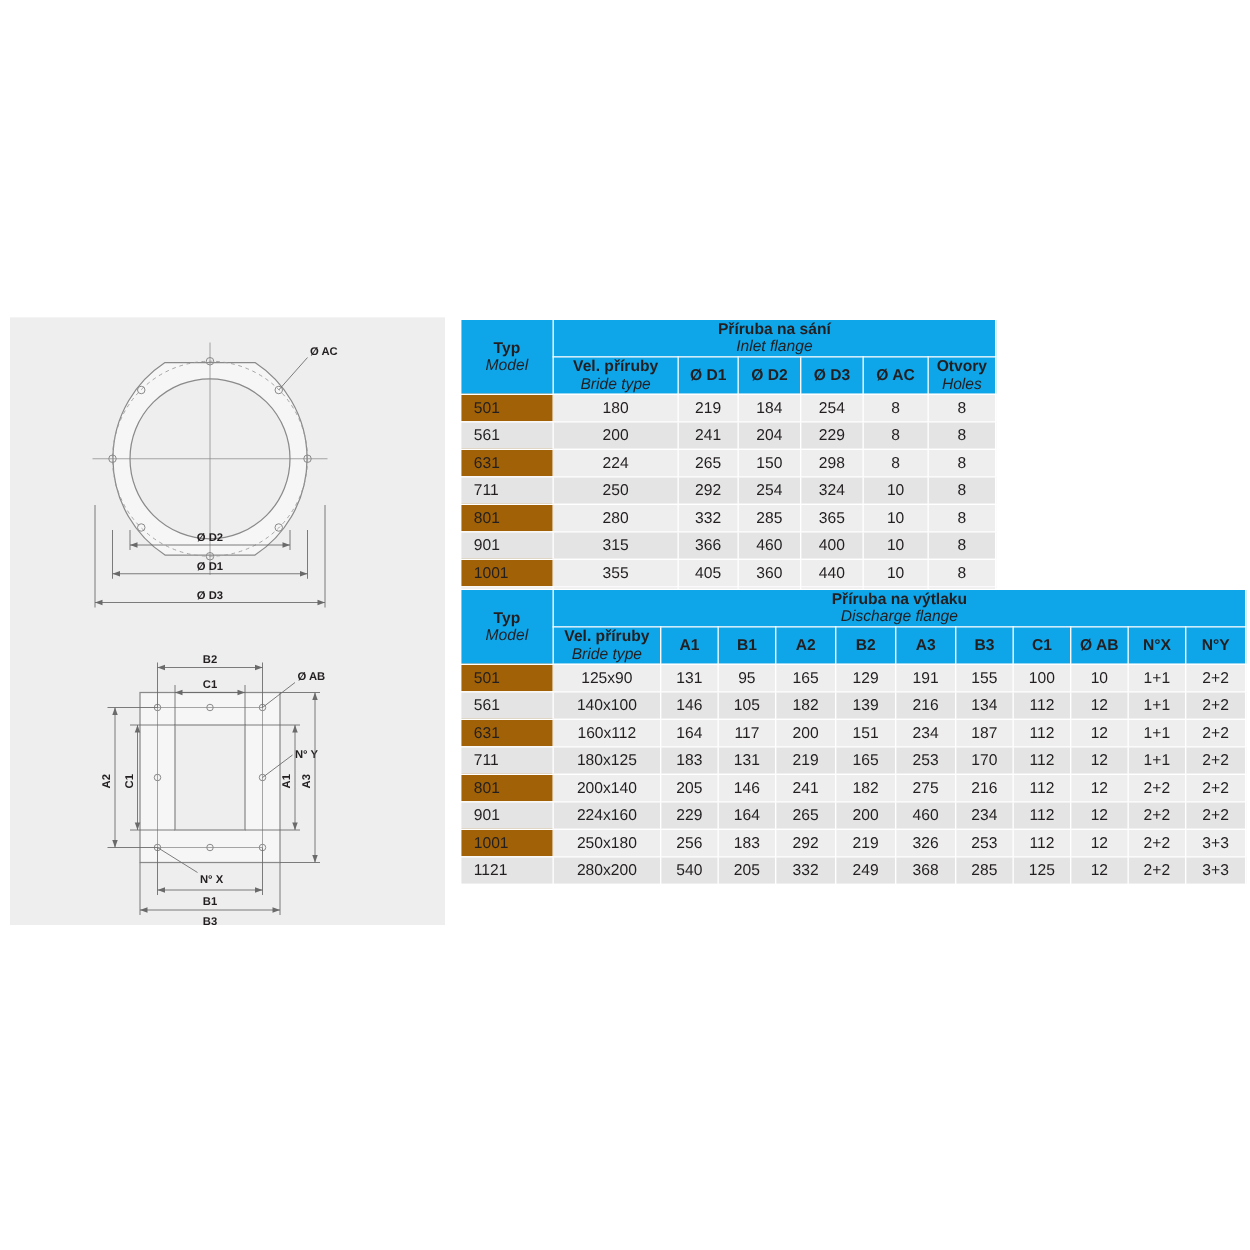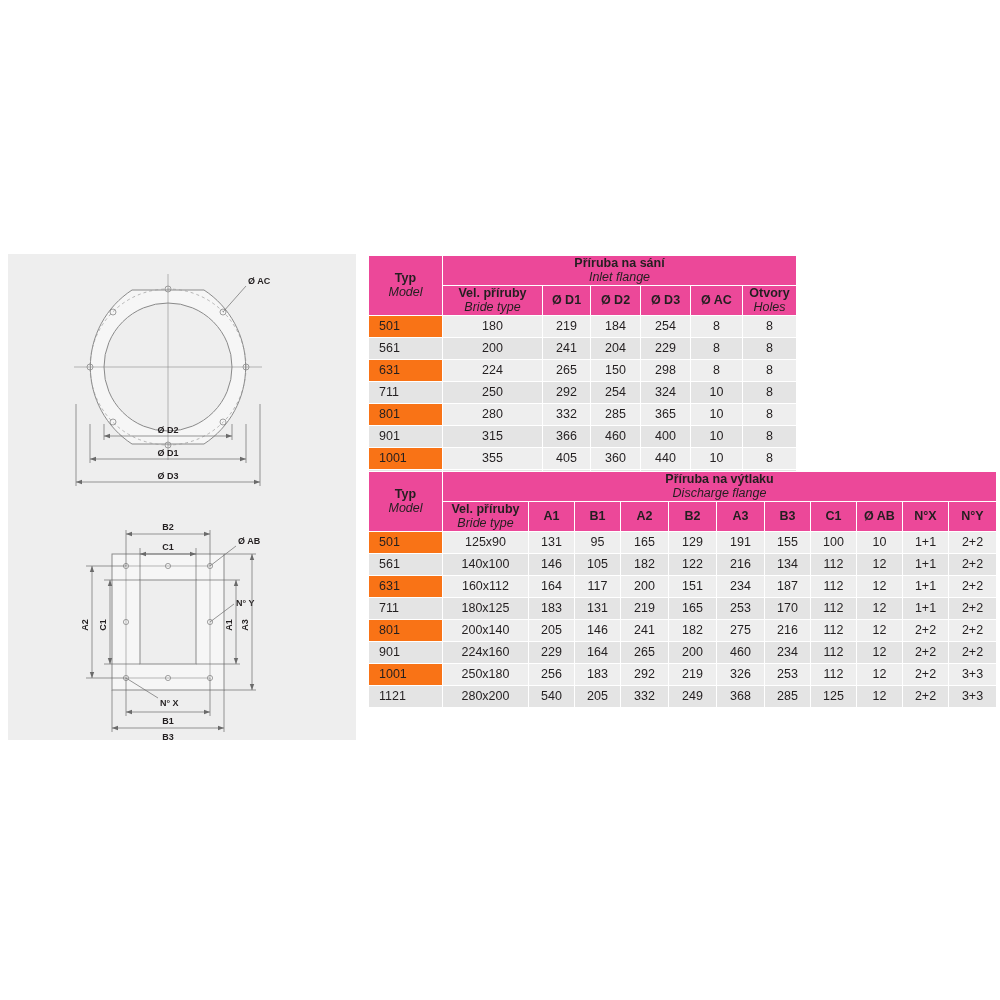--- a/index.html
+++ b/index.html
@@ -43,29 +43,29 @@
     border: 1px solid #ffffff;
     text-align: center;
     vertical-align: middle;
     font-size: 12.5px;
     color: #231f20;
     padding: 0;
     height: 21px;
     line-height: 1.15;
   }
   table.spec th {
-    background: #ec4899;
+    background: #0ea5e9;
     font-weight: bold;
   }
   table.spec td {
     background: #eeeeee;
     font-weight: normal;
   }
   table.spec td.model {
-    background: #f97316;
+    background: #a16207;
     text-align: left;
     padding-left: 10px;
     font-weight: normal;
   }
   table.spec tr.alt td {
     background: #e4e4e4;
   }
   .hdr-it { font-style: italic; font-weight: normal; display: block; }
   .hdr-ro { font-style: normal; font-weight: bold; display: block; }
   th.tall { height: 42px; }
@@ -398,21 +398,21 @@
         <td>10</td>
         <td>1+1</td>
         <td>2+2</td>
       </tr>
       <tr class="alt">
         <td class="model">561</td>
         <td>140x100</td>
         <td>146</td>
         <td>105</td>
         <td>182</td>
-        <td>122</td>
+        <td>139</td>
         <td>216</td>
         <td>134</td>
         <td>112</td>
         <td>12</td>
         <td>1+1</td>
         <td>2+2</td>
       </tr>
       <tr>
         <td class="model">631</td>
         <td>160x112</td>

